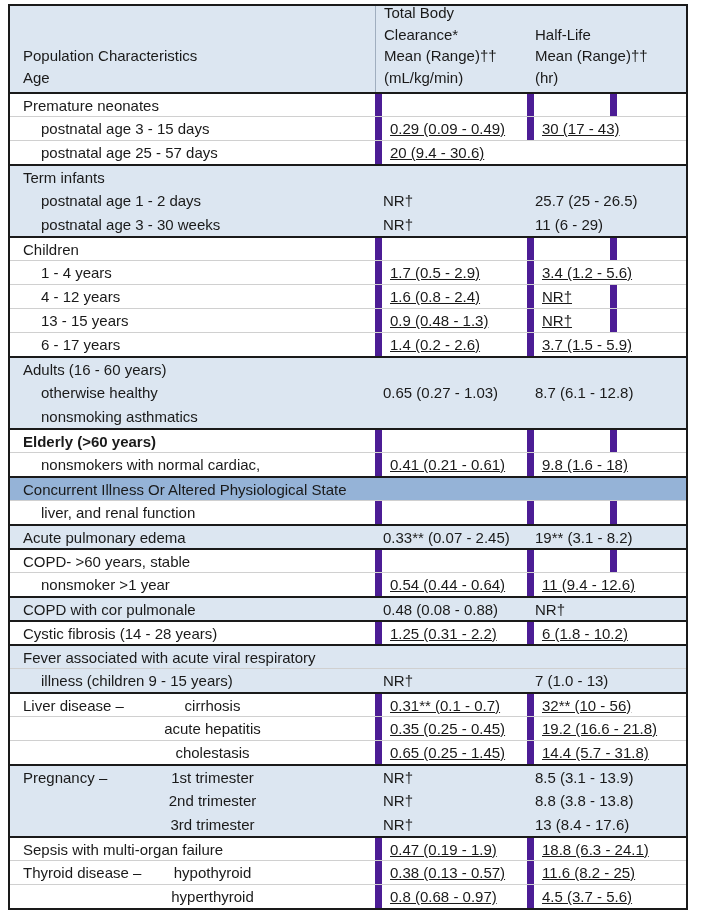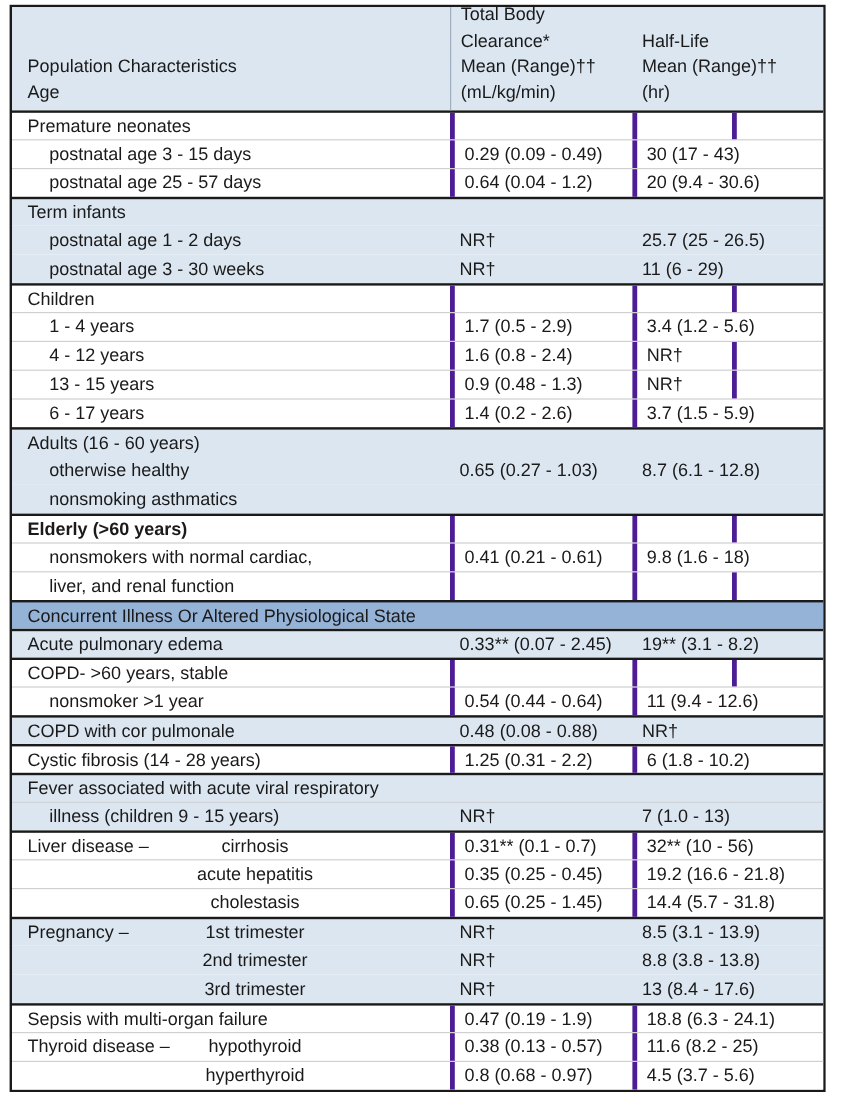--- a/index.html
+++ b/index.html
@@ -21,21 +21,21 @@
   .row.shade{background:#dce6f1;}
   .row.sep-dark{border-top:2px solid #1a1a1a;}
   .row.sep-light{border-top:1px solid #d0d0d0;justify-content:center;}
   .band{background:#95b3d7;display:flex;align-items:center;padding-left:13px;}
   .cell{box-sizing:border-box;display:flex;align-items:center;white-space:nowrap;overflow:visible;}
   .ca{width:365px;padding-left:13px;position:relative;}
   .ca.ind{padding-left:31px;}
   .cb{width:152px;padding-left:8px;}
   .cc{width:83px;padding-left:8px;}
   .cd{flex:1;}
-  .v{border-left:4px solid #4c1d95;}
+  .v{border-left:7px solid #4c1d95;text-decoration:underline;}
   .lab2{position:absolute;left:40px;right:0;text-align:center;}
 </style>
 </head>
 <body>
 
 <div class="table">
   <div class="header">
     <div class="hc hc1" id="h-col1">
         <div>Population Characteristics</div>
         <div>Age</div>
@@ -67,21 +67,20 @@
           <div class="lab1" style="position: relative;">postnatal age 3 - 15 days</div>
         </div>
         <div class="cell cb v">0.29 (0.09 - 0.49)</div>
         <div class="cell cc v">30 (17 - 43)</div>
         <div class="cell cd"></div>
       </div>
       <div class="row sep-light">
         <div class="cell ca ind">
           <div class="lab1" style="position: relative;">postnatal age 25 - 57 days</div>
         </div>
-        <div class="cell cb v">0.64 (0.04 - 1.2)</div>
         <div class="cell cc v">20 (9.4 - 30.6)</div>
         <div class="cell cd"></div>
       </div>
       <div class="row shade sep-dark">
         <div class="cell ca">
           <div class="lab1" style="position: relative;">Term infants</div>
         </div>
         <div class="cell cb"></div>
         <div class="cell cc"></div>
         <div class="cell cd"></div>
@@ -175,29 +174,29 @@
         <div class="cell cd v"></div>
       </div>
       <div class="row sep-light">
         <div class="cell ca ind">
           <div class="lab1" style="position: relative;">nonsmokers with normal cardiac,</div>
         </div>
         <div class="cell cb v">0.41 (0.21 - 0.61)</div>
         <div class="cell cc v">9.8 (1.6 - 18)</div>
         <div class="cell cd"></div>
       </div>
+      <div class="row band sep-dark">Concurrent Illness Or Altered Physiological State</div>
       <div class="row sep-light">
         <div class="cell ca ind">
           <div class="lab1" style="position: relative;">liver, and renal function</div>
         </div>
         <div class="cell cb v"></div>
         <div class="cell cc v"></div>
         <div class="cell cd v"></div>
       </div>
-      <div class="row band sep-dark">Concurrent Illness Or Altered Physiological State</div>
       <div class="row shade sep-dark">
         <div class="cell ca">
           <div class="lab1" style="position: relative;">Acute pulmonary edema</div>
         </div>
         <div class="cell cb">0.33** (0.07 - 2.45)</div>
         <div class="cell cc">19** (3.1 - 8.2)</div>
         <div class="cell cd"></div>
       </div>
       <div class="row sep-dark">
         <div class="cell ca">

